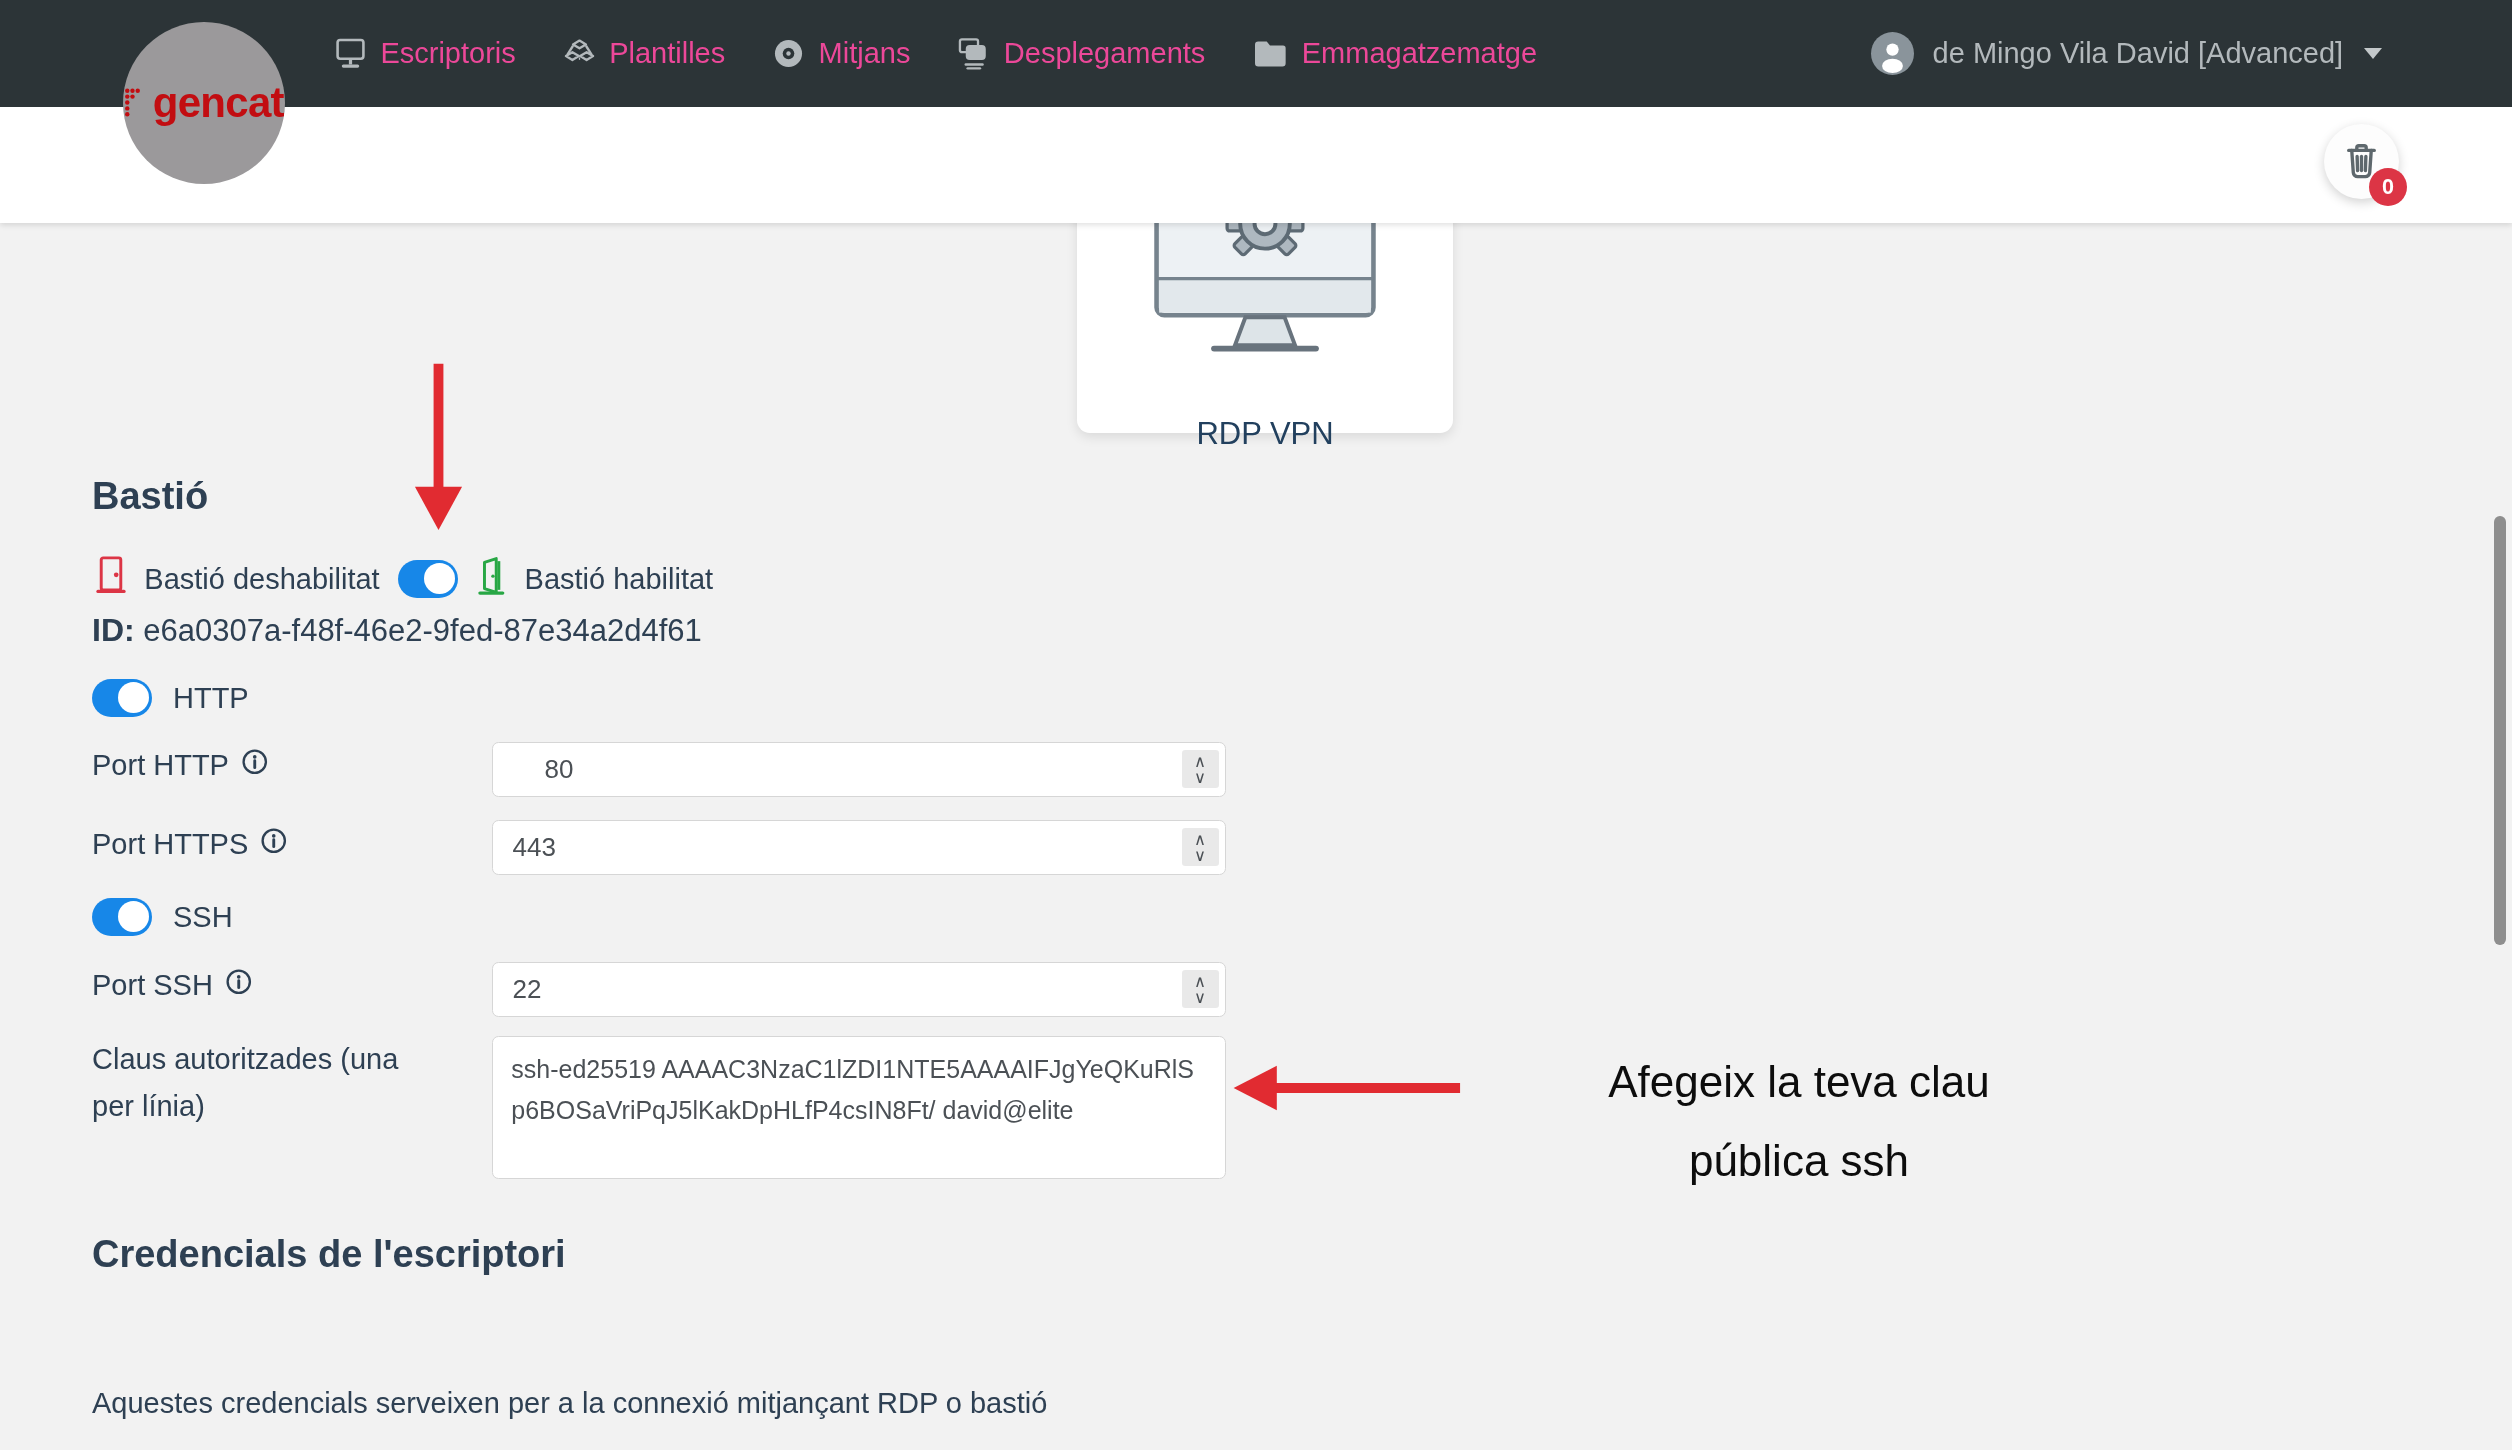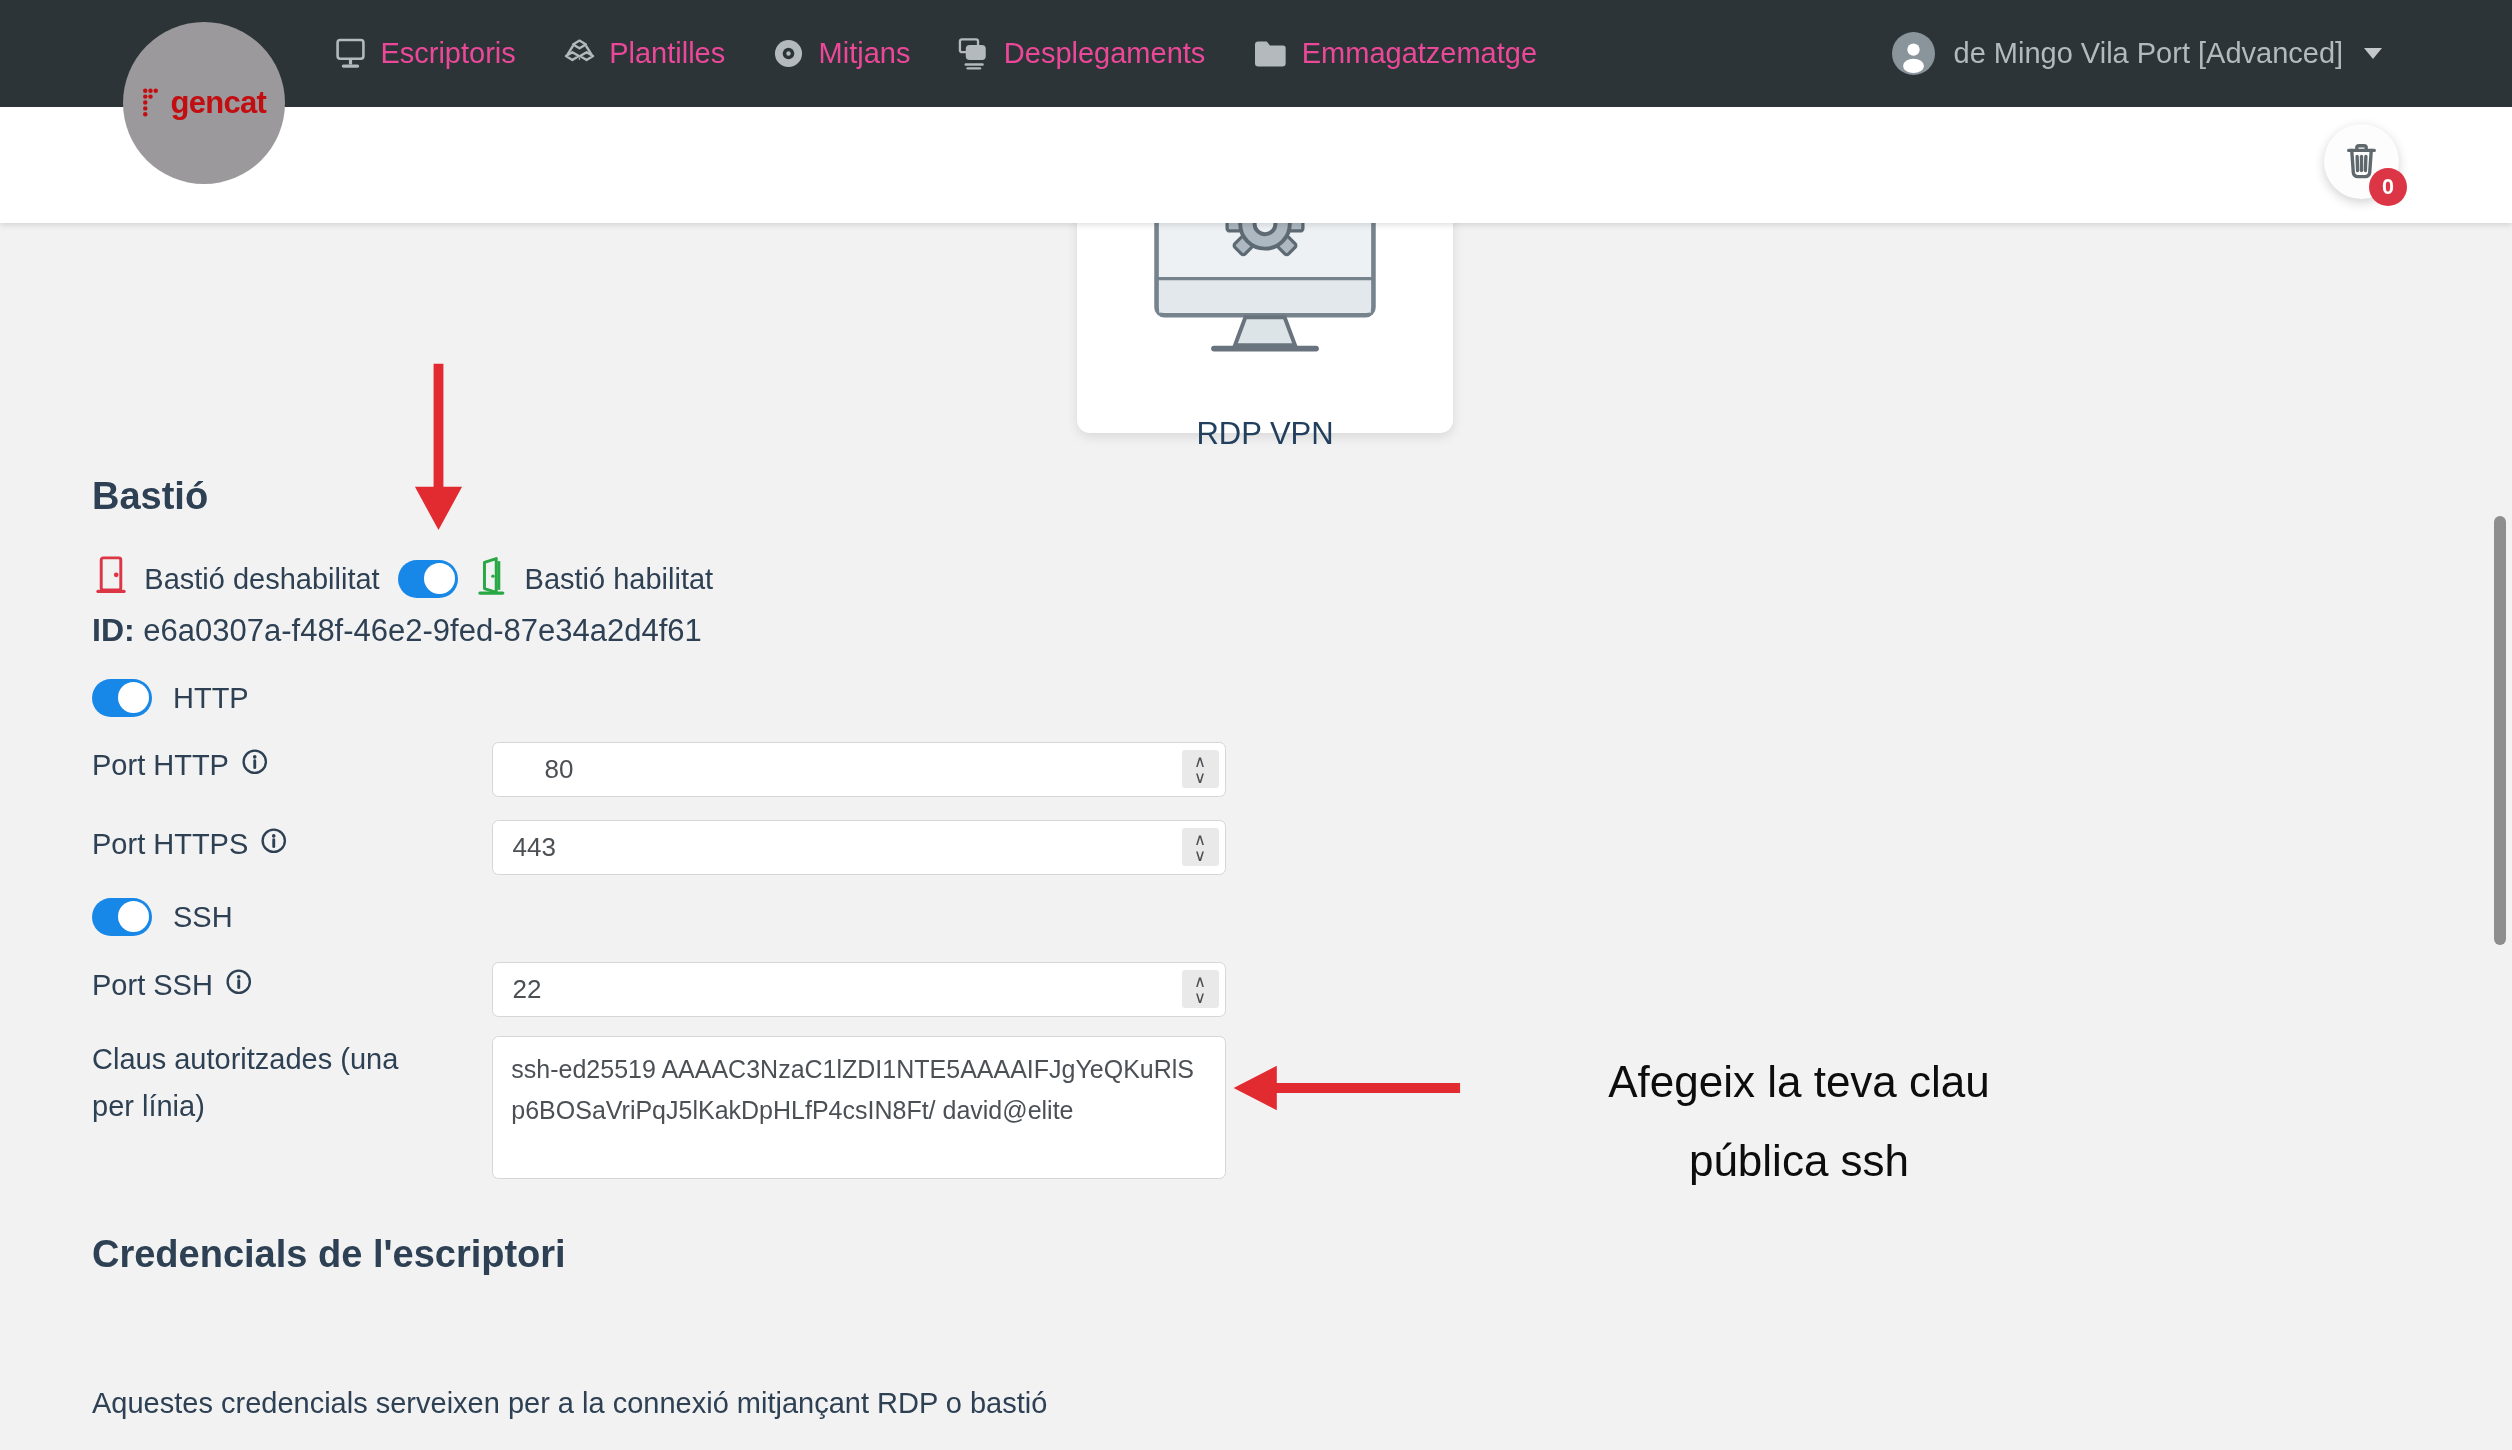--- a/index.html
+++ b/index.html
@@ -13,21 +13,21 @@
   .nav-item svg{display:block;flex:0 0 auto;}
   .user{position:absolute;right:130px;top:0;height:107px;display:flex;align-items:center;gap:18.3px;
         color:#b3b9bc;font-size:29px;cursor:pointer;}
   .avatar{width:43px;height:43px;border-radius:50%;background:#8a949b;overflow:hidden;position:relative;flex:0 0 auto;}
   .caret{width:0;height:0;border-left:9.8px solid transparent;border-right:9.8px solid transparent;
          border-top:11px solid #c3c8ca;margin-left:2.6px;}
 
   
   .logo{position:absolute;left:123px;top:22px;width:162px;height:162px;border-radius:50%;background:#9b999b;
         z-index:7;display:flex;align-items:center;justify-content:center;}
-  .logo-text{font-size:31px;font-weight:bold;color:#c20d11;letter-spacing:-0.7px;margin-left:9px;}
+  .logo-text{font-size:42px;font-weight:bold;color:#c20d11;letter-spacing:-0.7px;margin-left:9px;}
 
   
   .whitebar{position:absolute;top:107px;left:0;right:0;height:116px;background:#ffffff;z-index:5;
             box-shadow:0 2px 5.9px rgba(0,0,0,0.13);}
   .trash-btn{position:absolute;right:113px;top:17px;width:75px;height:75px;border-radius:50%;background:#fdfdfd;
              box-shadow:0 3.3px 10.5px rgba(0,0,0,0.18);display:flex;align-items:center;justify-content:center;cursor:pointer;}
   .badge{position:absolute;right:-7.9px;bottom:-6.5px;width:38px;height:38px;border-radius:50%;background:#dc3545;
          color:#fff;font-size:21.6px;font-weight:bold;display:flex;align-items:center;justify-content:center;}
 
   
@@ -136,21 +136,21 @@
       </div>
     </div>
 
     <div class="user">
       <span class="avatar">
         <svg width="43" height="43" viewBox="0 0 66 66">
             <circle cx="33" cy="27" r="9.5" fill="#ffffff"></circle>
             <ellipse cx="33" cy="52" rx="16" ry="11" fill="#ffffff"></ellipse>
           </svg>
       </span>
-      <span>de Mingo Vila Port [Advanced]</span>
+      <span>de Mingo Vila David [Advanced]</span>
       <span class="caret"></span>
     </div>
   </div>
 
   <div class="logo">
     <span><svg width="19.6" height="37" viewBox="0 0 30 56">
           <g fill="#c20d11">
             <circle cx="5" cy="10" r="3.4"></circle>
             <circle cx="13" cy="10" r="3.4"></circle>
             <circle cx="21" cy="10" r="3.4"></circle>

